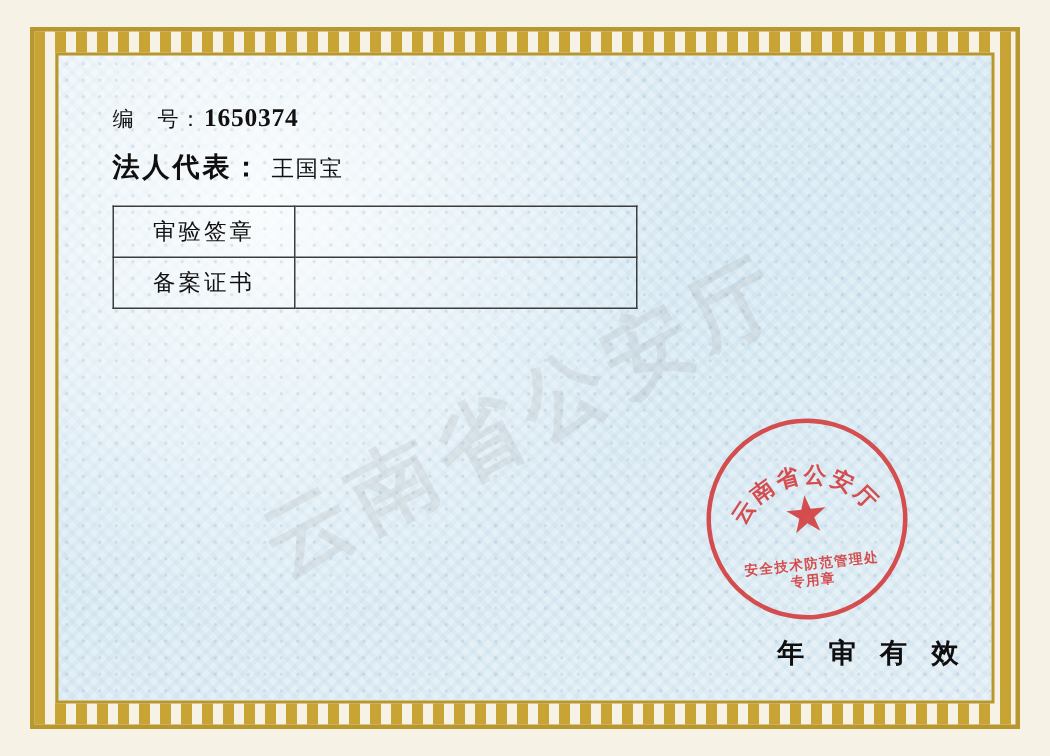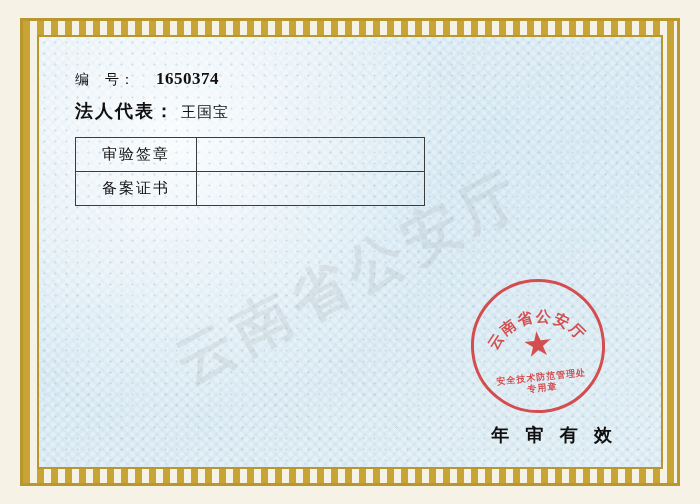--- a/index.html
+++ b/index.html
@@ -123,21 +123,21 @@
     padding: 0 6px 2px 2px;
     min-width: 300px;
     letter-spacing: 1px;
   }
   .number-group {
     font-family: "DejaVu Sans", "Liberation Sans", sans-serif;
     font-size: 14px;
     color: #111;
     display: flex;
     align-items: baseline;
-    gap: 21px;
+    gap: 1px;
     letter-spacing: 1px;
   }
   .number-value {
     font-family: "Liberation Serif", serif;
     font-size: 17px;
     font-weight: bold;
     letter-spacing: 0.5px;
   }
 
   
@@ -193,25 +193,26 @@
     font-family: Liberation Sans, sans-serif;
     font-size: 15px;
     color: #111;
     letter-spacing: 2px;
   }
 
   
   .footer-row {
     position: absolute;
     left: 30px;
-    right: 44px;
+    right: 17px;
     bottom: 20px;
     display: flex;
     align-items: flex-end;
-    justify-content: flex-end;
+    justify-content: space-between;
+    flex-direction: column;
   }
   .validity {
     font-family: "DejaVu Sans", "Liberation Sans", sans-serif;
     font-size: 18px;
     font-weight: bold;
     color: #0f0f0f;
     letter-spacing: 5px;
     padding-left: 36px;
   }
   .issue-date {

